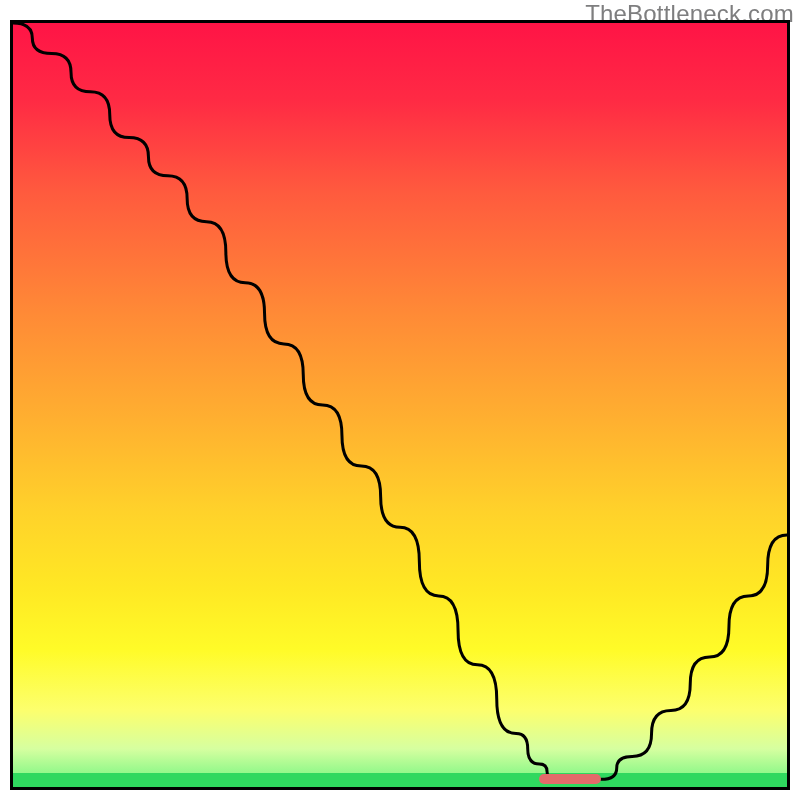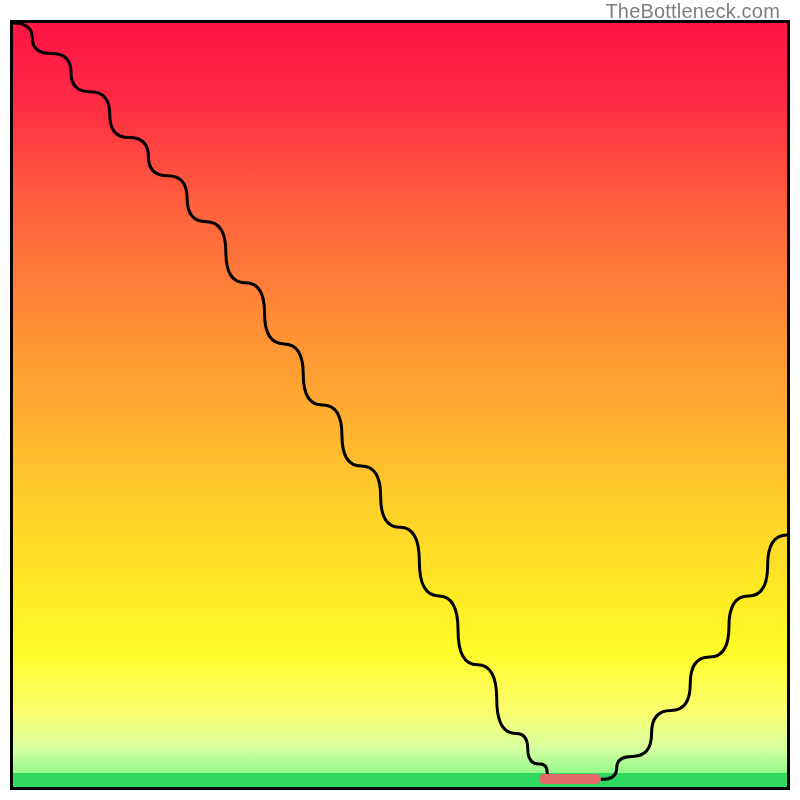--- a/index.html
+++ b/index.html
@@ -57,23 +57,23 @@
   }
   .marker {
     position: absolute;
     height: 10px;
     border-radius: 5px;
     background: #e46a6a;
   }
   .watermark {
     position: absolute;
     top: 0px;
-    right: 20px;
+    right: 6px;
     font-family: Arial, Helvetica, sans-serif;
-    font-size: 20px;
+    font-size: 24px;
     font-weight: 500;
     color: #7e7e7f;
     letter-spacing: 0.2px;
   }
 </style>
 </head>
 <body>
 
 <div class="watermark">TheBottleneck.com</div>
 

